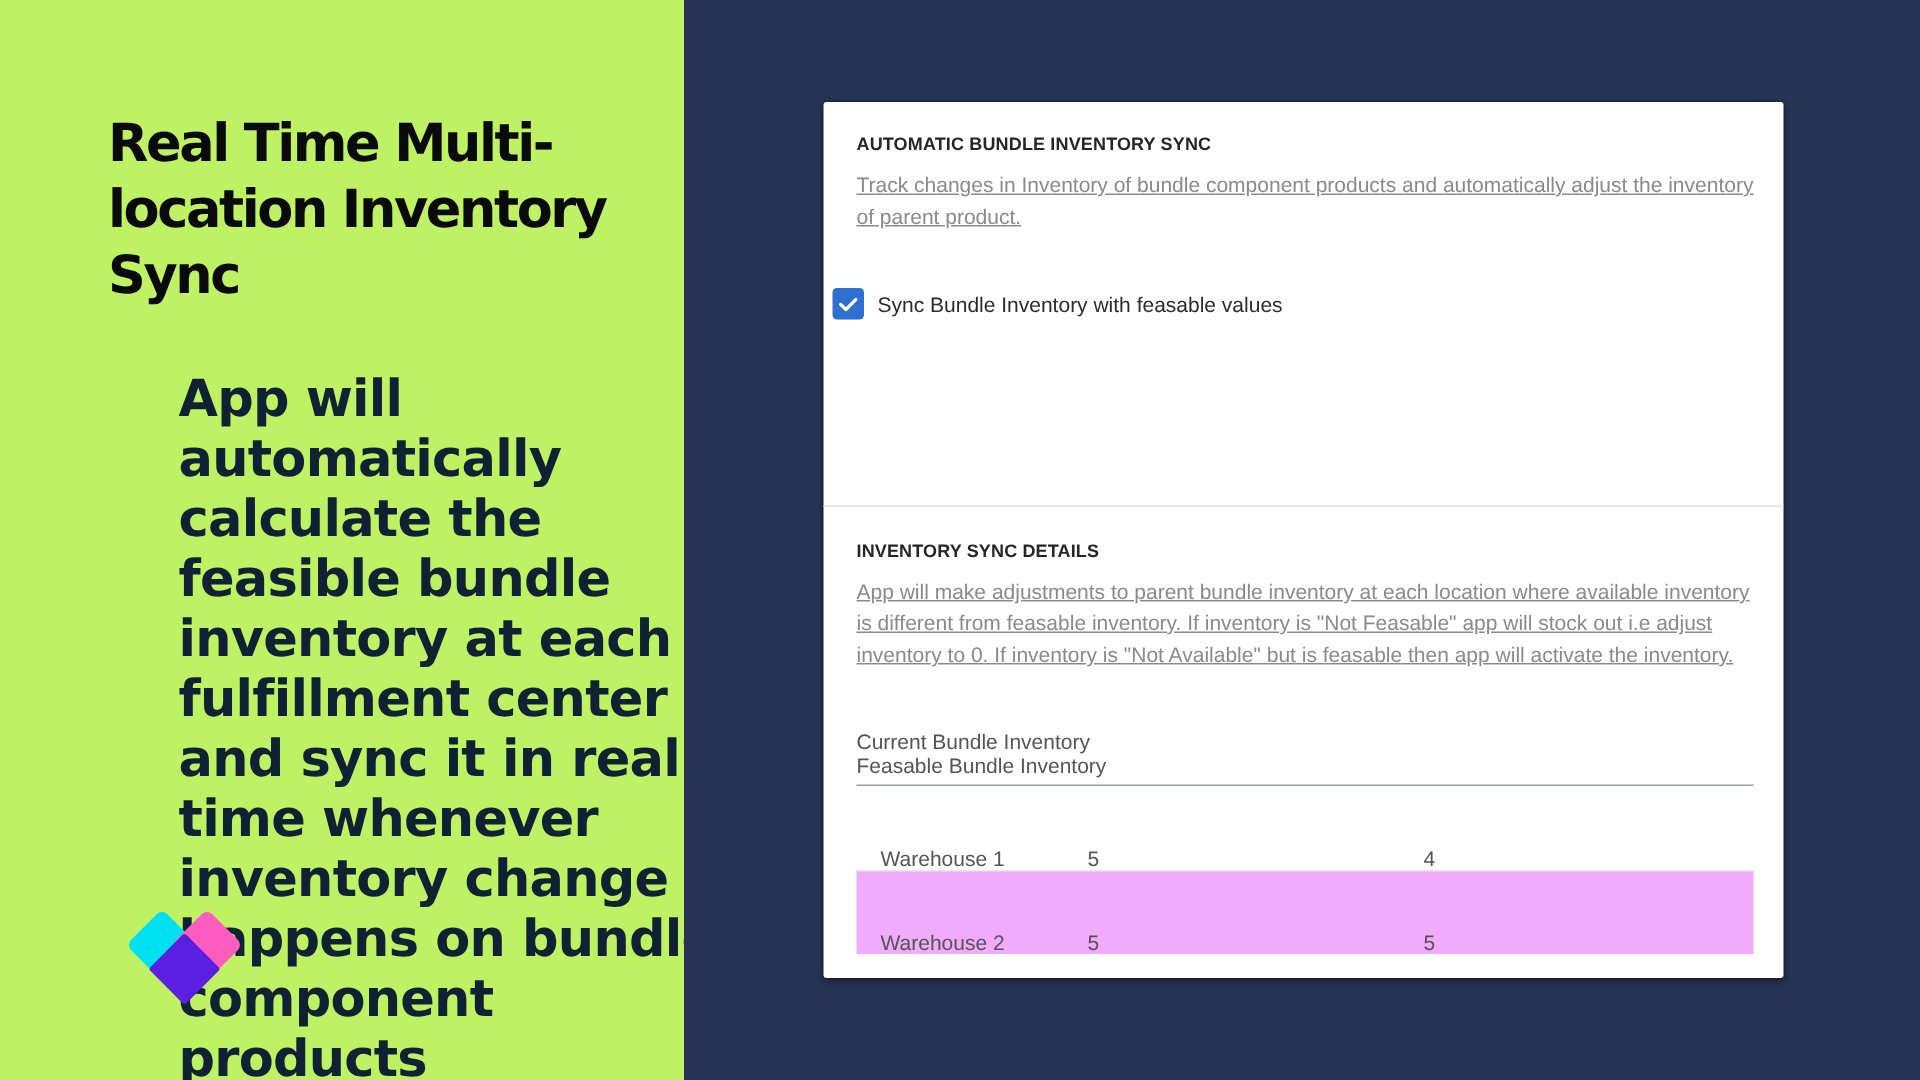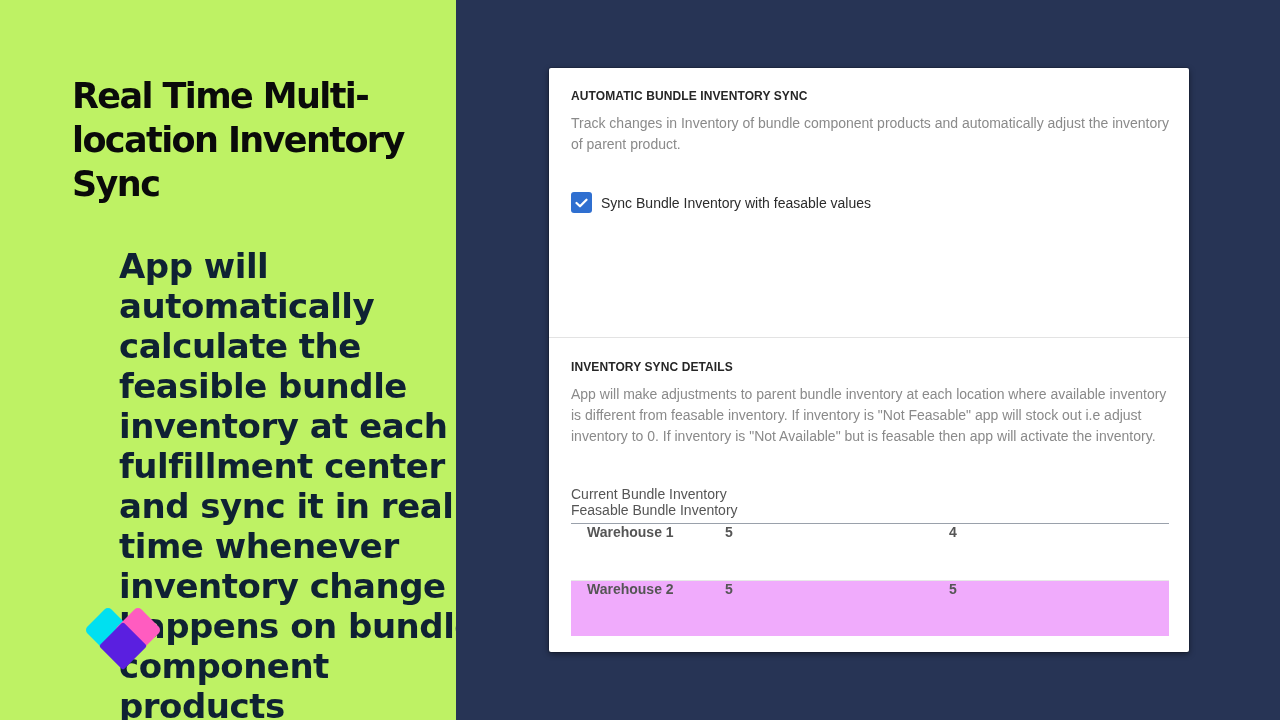--- a/index.html
+++ b/index.html
@@ -32,43 +32,43 @@
   .section-2 { top: 270px; height: 314px; }
 
   .section-title {
     position: absolute; left: 22px;
     font-size: 12px; font-weight: bold; color: #262626; letter-spacing: 0.1px;
   }
   .s1-title { top: 21px; }
   .s2-title { top: 22px; }
   .section-desc {
     position: absolute; left: 22px; width: 600px;
-    font-size: 14px; line-height: 21px; color: #8a8a8a;
+    font-size: 14px; line-height: 21px; color: #8a8a8a; text-decoration: underline;
   }
   .s1-desc { top: 45px; }
   .s2-desc { top: 46px; }
 
-  .checkbox-row { position: absolute; left: 22px; top: 124px; display: flex; align-items: center; text-align: right; }
+  .checkbox-row { position: absolute; left: 6px; top: 124px; display: flex; align-items: center; text-align: right; }
   .checkbox {
     width: 21px; height: 21px; border-radius: 3px; background: #2f6fd0;
     display: flex; align-items: center; justify-content: center;
   }
   .checkbox-label { margin-left: 9px; font-size: 14px; color: #2b2b2b; }
   .pro-tip {
     position: absolute; left: 51px; top: 150px; width: 570px;
     font-size: 14px; line-height: 21px; color: #8f8f8f;
   }
 
   .table { position: absolute; left: 22px; top: 146px; width: 598px; }
   .thead {
     display: flex; height: 40px; align-items: flex-start; padding-top: 2px;
     border-bottom: 1.5px solid #9aa1ab;
     font-size: 14px; color: #555; flex-direction: column;
   }
-  .row { display: flex; height: 56px; align-items: flex-start; font-size: 14px; color: #555; font-weight: bold; }
+  .row { display: flex; height: 56px; align-items: flex-end; font-size: 14px; color: #555; }
   .row + .row { border-top: 1px solid #e8e8e8; }
   .row.alt { background: #f0abfc; }
   .col-0 { width: 154px; padding-left: 16px; }
   .col-1 { width: 224px; }
   .col-2 { flex: 1; }
   .thead .col-0 { padding-left: 0; }
 </style>
 </head>
 <body>
 

